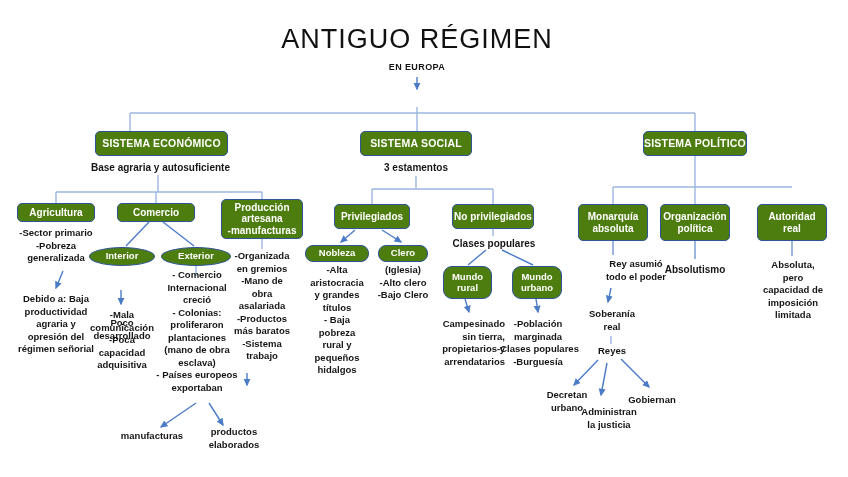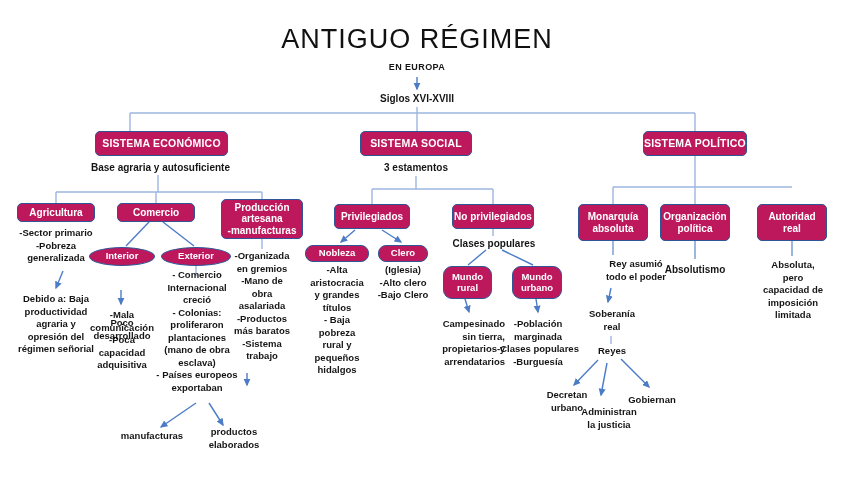--- a/index.html
+++ b/index.html
@@ -5,21 +5,21 @@
   html,body{margin:0;padding:0;background:#fff;}
   .canvas{
     position:relative;width:848px;height:477px;background:#ffffff;
     font-family:"Liberation Sans",sans-serif;overflow:hidden;color:#151515;padding-left:35px;
   }
   .hdr{position:absolute;left:0;width:834px;text-align:center;}
   .title{top:24px;font-size:27px;font-weight:500;letter-spacing:1px;color:#111;}
   .subtitle{top:62px;font-size:9px;font-weight:700;letter-spacing:.4px;}
   .period{top:93px;font-size:10px;font-weight:700;}
   .node{
-    position:absolute;background:#be185d;border:1.5px solid #2F5597;border-radius:5px;
+    position:absolute;background:#4d7c0f;border:1.5px solid #2F5597;border-radius:5px;
     color:#fff;font-weight:700;font-size:10px;display:flex;align-items:center;justify-content:center;
     text-align:center;white-space:pre-line;line-height:1.15;box-sizing:border-box;
   }
   .sys{font-size:10.5px;letter-spacing:.2px;}
   .ellipse{border-radius:50%;font-size:9.5px;}
   .pill{border-radius:8px;font-size:9.5px;}
   .round{border-radius:9px;font-size:9.5px;}
   .txt{
     position:absolute;font-size:9.5px;font-weight:600;color:#151515;text-align:center;
     white-space:pre-line;line-height:1.32;
@@ -93,21 +93,20 @@
       <path d="M536,299 L538,312"></path>
       <path d="M611,288 L608,302"></path>
       <path d="M598,360 L574,385"></path>
       <path d="M607,363 L601,395"></path>
       <path d="M621,359 L649,387"></path>
     </g>
   </svg>
 
   <div class="hdr title">ANTIGUO RÉGIMEN</div>
   <div class="hdr subtitle">EN EUROPA</div>
-  <div class="hdr period">Siglos XVI-XVIII</div>
 
   <div class="node sys" style="left:95px;top:131px;width:133px;height:25px;">SISTEMA ECONÓMICO</div>
   <div class="node sys" style="left:360px;top:131px;width:112px;height:25px;">SISTEMA SOCIAL</div>
   <div class="node sys" style="left:643px;top:131px;width:104px;height:25px;">SISTEMA POLÍTICO</div>
 
   <div class="txt b10" style="left:73px;top:161px;width:175px;">Base agraria y autosuficiente</div>
   <div class="txt b10" style="left:360px;top:161px;width:112px;">3 estamentos</div>
 
   <div class="node" style="left:17px;top:203px;width:78px;height:19px;">Agricultura</div>
   <div class="node" style="left:117px;top:203px;width:78px;height:19px;">Comercio</div>

